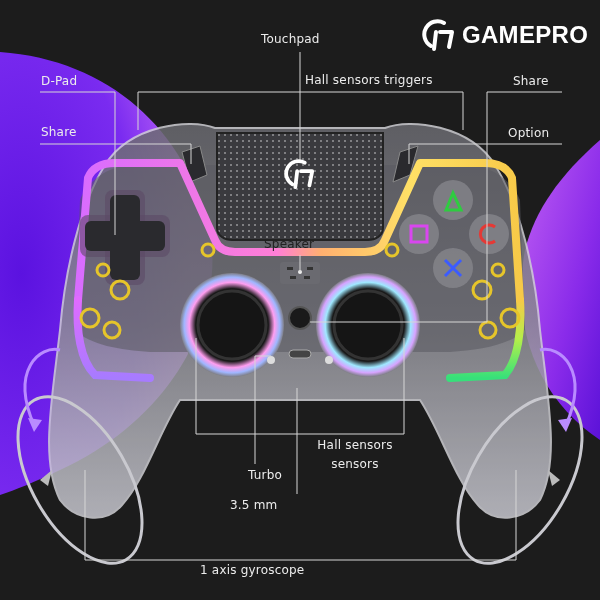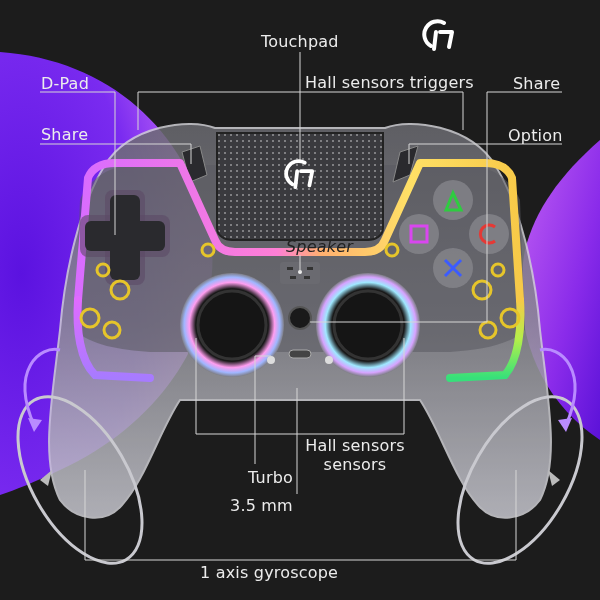--- a/index.html
+++ b/index.html
@@ -1,19 +1,19 @@
 <!DOCTYPE html>
 <html><head>
 <meta charset="utf-8">
 <style>
   html,body{margin:0;padding:0;}
   body{width:600px;height:600px;overflow:hidden;background:#1c1c1c;position:relative;font-family:"DejaVu Sans",sans-serif;color:#eee;}
   .stage{position:absolute;inset:0;width:600px;height:600px;overflow:hidden;background:#1c1c1c;}
   svg.art{position:absolute;left:0;top:0;}
-  .lbl{position:absolute;font-size:16px;color:#ececec;white-space:nowrap;letter-spacing:0.2px;}
+  .lbl{position:absolute;font-size:12px;color:#ececec;white-space:nowrap;letter-spacing:0.2px;}
   .brand{position:absolute;left:422px;top:18px;display:flex;align-items:center;gap:6px;}
   .brand-name{font-family:"Liberation Sans",sans-serif;font-weight:bold;font-size:24px;color:#fff;letter-spacing:0.3px;}
   .speaker{color:#222;}
   .center{}
   .right{text-align:center;}
 </style>
 </head>
 <body>
 
 <div class="stage">
@@ -177,35 +177,36 @@
       <polyline points="85,470 85,560 516,560 516,470"></polyline>
     </g>
   </svg>
 
   <div class="brand">
     <svg width="34" height="34" viewBox="0 0 34 34">
       <path d="M22,5 A13,13 0 1 0 9,28" fill="none" stroke="#fff" stroke-width="4" stroke-linecap="round"></path>
       <path d="M14,14 L12,31" stroke="#fff" stroke-width="4" stroke-linecap="round"></path>
       <path d="M18,14 L30,14 L27,29" fill="none" stroke="#fff" stroke-width="4" stroke-linecap="round" stroke-linejoin="round"></path>
     </svg>
+    <span class="brand-name">GAMEPRO</span>
   </div>
 
   <svg style="position:absolute;left:284px;top:158px;" width="32" height="32" viewBox="0 0 34 34">
     <path d="M22,5 A13,13 0 1 0 9,28" fill="none" stroke="#fff" stroke-width="4" stroke-linecap="round"></path>
     <path d="M14,14 L12,31" stroke="#fff" stroke-width="4" stroke-linecap="round"></path>
     <path d="M18,14 L30,14 L27,29" fill="none" stroke="#fff" stroke-width="4" stroke-linecap="round" stroke-linejoin="round"></path>
   </svg>
 
   <div class="lbl" style="left:261px;top:32px;">Touchpad</div>
   <div class="lbl" style="left:305px;top:73px;">Hall sensors triggers</div>
   <div class="lbl" style="left:41px;top:74px;">D-Pad</div>
   <div class="lbl" style="left:513px;top:74px;">Share</div>
   <div class="lbl" style="left:41px;top:125px;">Share</div>
   <div class="lbl" style="left:508px;top:126px;">Option</div>
-  <div class="lbl speaker" style="left:286px;top:237px;font-style:italic;">Speaker</div>
+  <div class="lbl speaker" style="left:264px;top:237px;">Speaker</div>
   <div class="lbl right" style="left:305px;top:436px;width:100px;line-height:19px;">
     <div>Hall sensors</div>
     <div>sensors</div>
   </div>
   <div class="lbl" style="left:248px;top:468px;">Turbo</div>
   <div class="lbl center" style="left:230px;top:496px;width:140px;line-height:19px;">
     <div>3.5 mm</div>
   </div>
   <div class="lbl center" style="left:200px;top:563px;width:200px;">1 axis gyroscope</div>
 </div>

